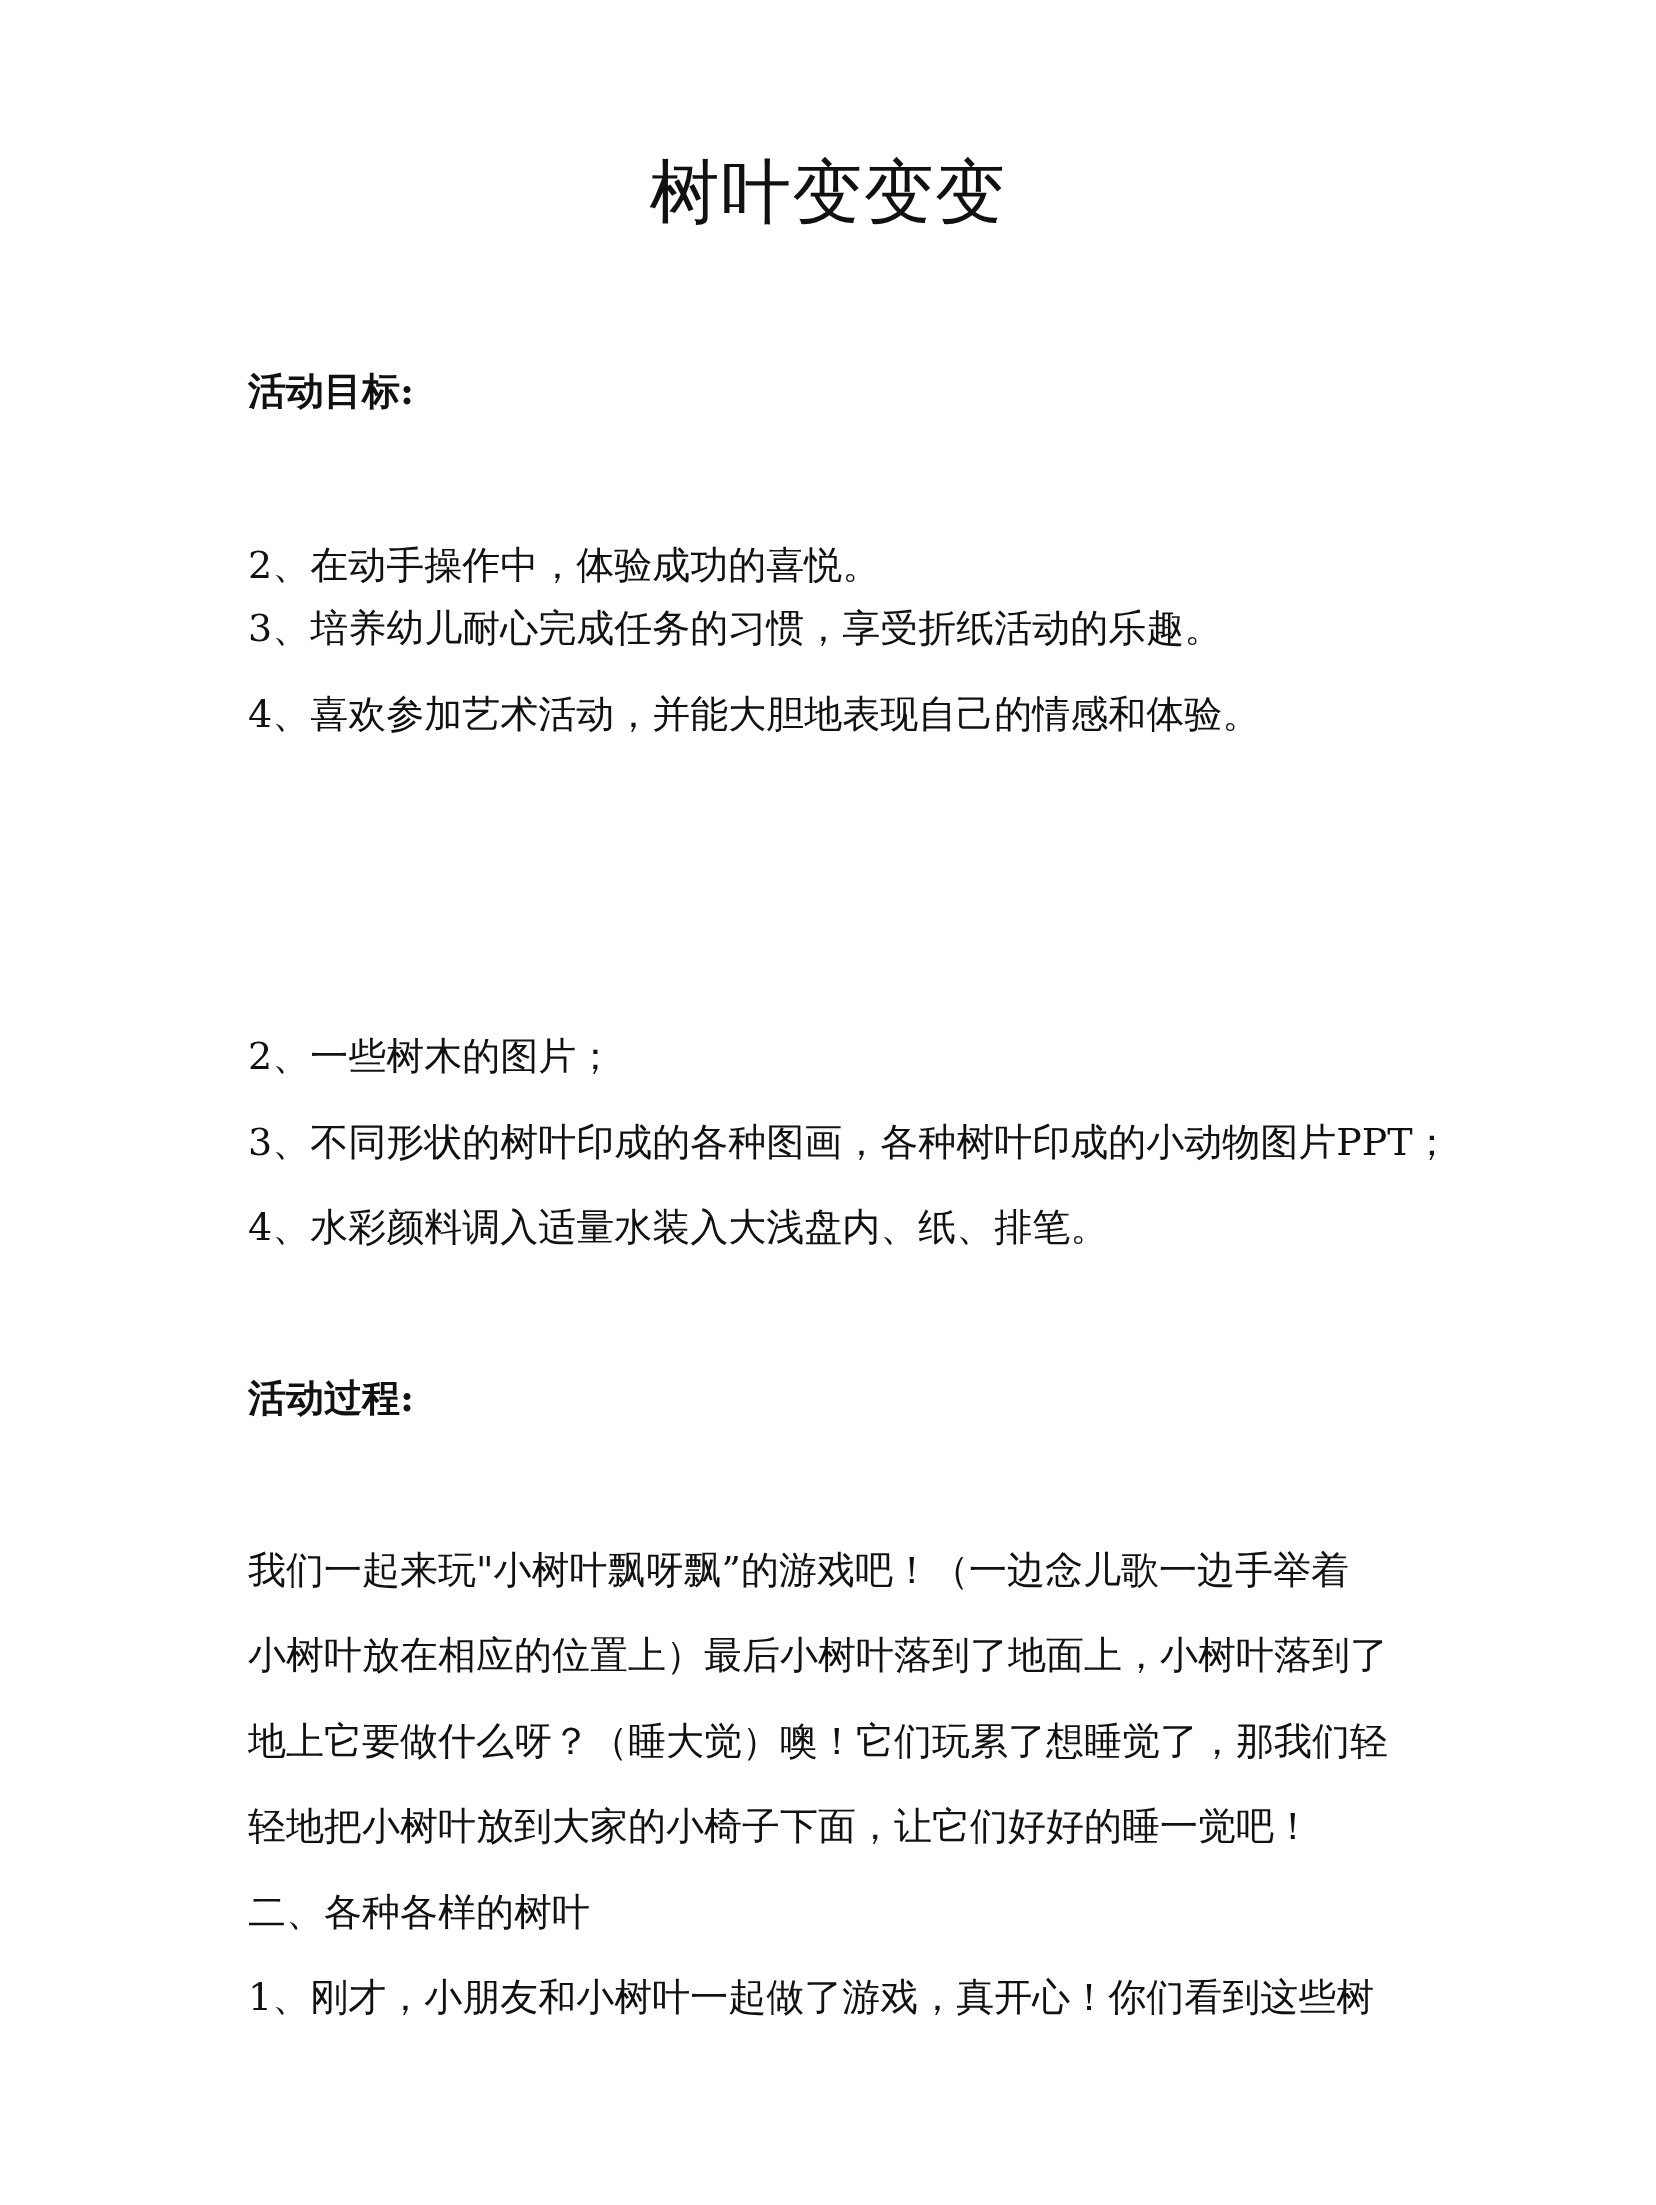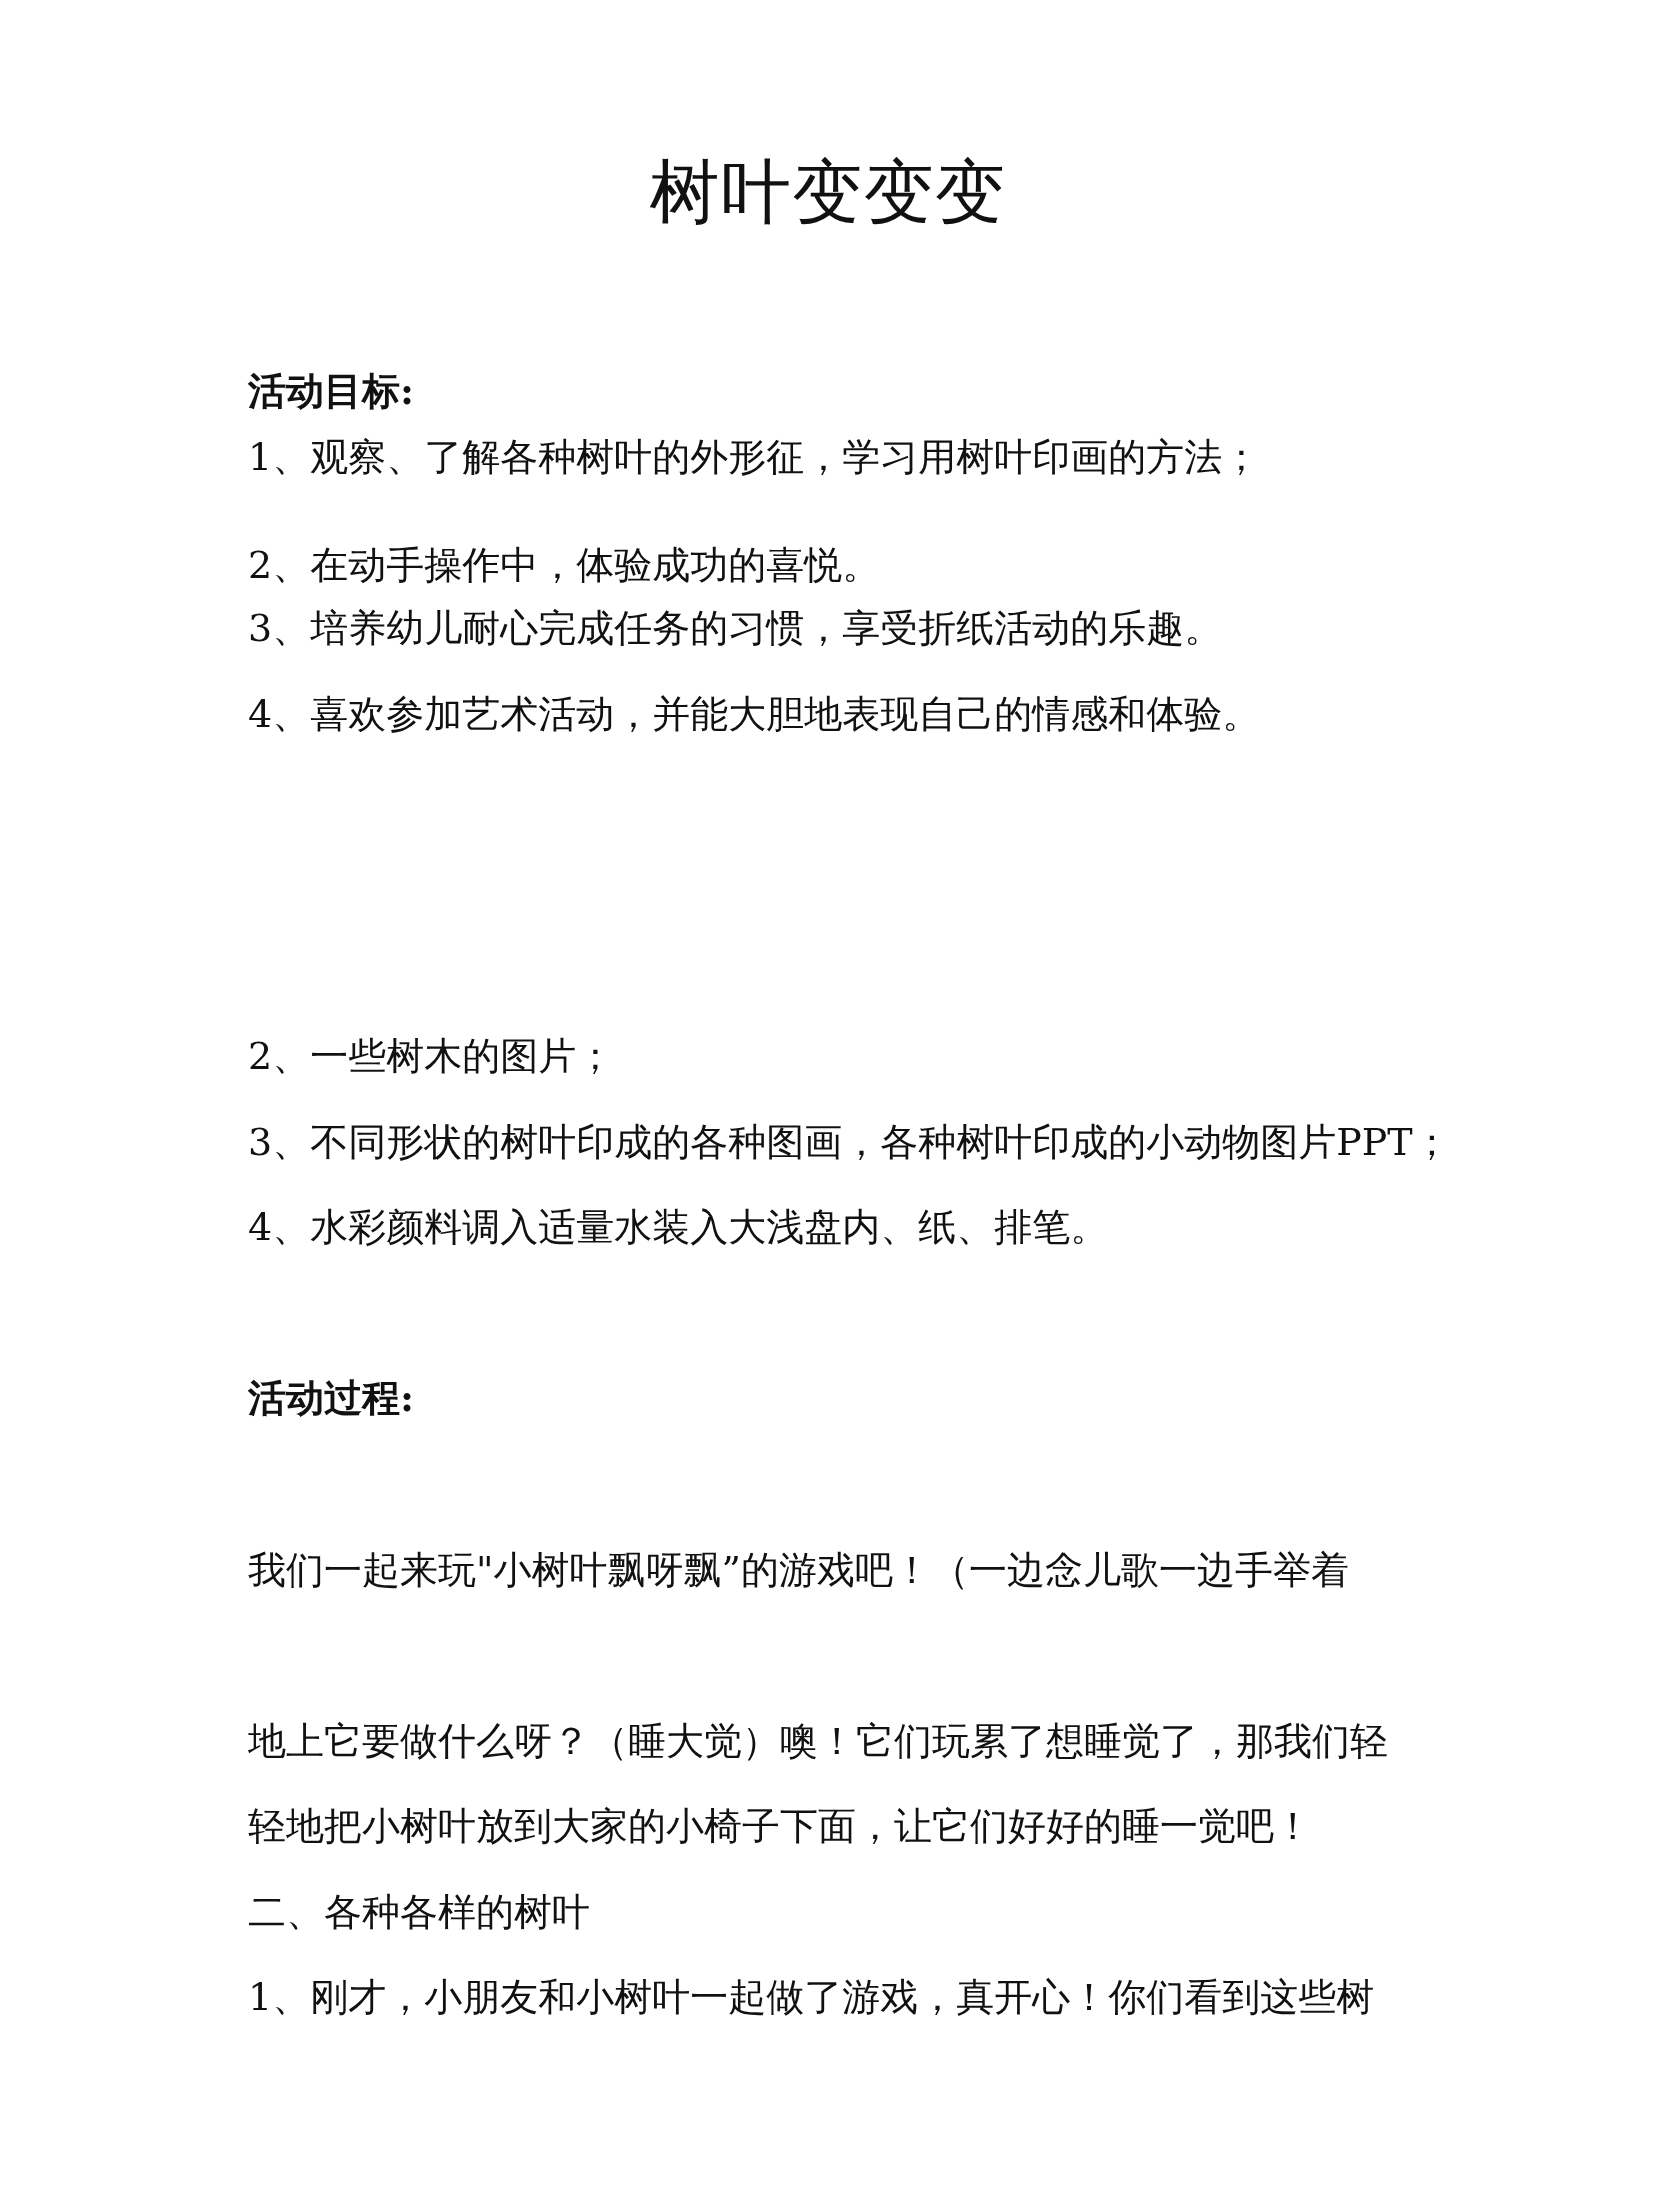--- a/index.html
+++ b/index.html
@@ -12,29 +12,29 @@
           white-space: nowrap; }
   .heading { font-weight: bold; }
 </style>
 </head>
 <body>
 
 <div class="page">
   <h1 class="title" style="margin:0;">树叶变变变</h1>
 
   <div class="line heading" style="top:343px;margin-top:20px;">活动目标:</div>
-  <div class="line" style="top:429px;">1、观察、了解各种树叶的外形征，学习用树叶印画的方法；</div>
   <div class="line" style="top:515px;margin-top:22px;">2、在动手操作中，体验成功的喜悦。</div>
   <div class="line" style="top:600px;">3、培养幼儿耐心完成任务的习惯，享受折纸活动的乐趣。</div>
   <div class="line" style="top:686px;">4、喜欢参加艺术活动，并能大胆地表现自己的情感和体验。</div>
 
   <div class="line" style="top:1028px;">2、一些树木的图片；</div>
   <div class="line" style="top:1114px;">3、不同形状的树叶印成的各种图画，各种树叶印成的小动物图片PPT；</div>
   <div class="line" style="top:1199px;">4、水彩颜料调入适量水装入大浅盘内、纸、排笔。</div>
 
   <div class="line heading" style="top:1370px;">活动过程:</div>
   <div class="line" style="top:1542px;">我们一起来玩"小树叶飘呀飘”的游戏吧！（一边念儿歌一边手举着</div>
+  <div class="line" style="top:1627px;">小树叶放在相应的位置上）最后小树叶落到了地面上，小树叶落到了</div>
   <div class="line" style="top:1713px;">地上它要做什么呀？（睡大觉）噢！它们玩累了想睡觉了，那我们轻</div>
   <div class="line" style="top:1798px;">轻地把小树叶放到大家的小椅子下面，让它们好好的睡一觉吧！</div>
   <div class="line" style="top:1884px;">二、各种各样的树叶</div>
   <div class="line" style="top:1969px;">1、刚才，小朋友和小树叶一起做了游戏，真开心！你们看到这些树</div>
 </div>
 
 
 </body></html>

